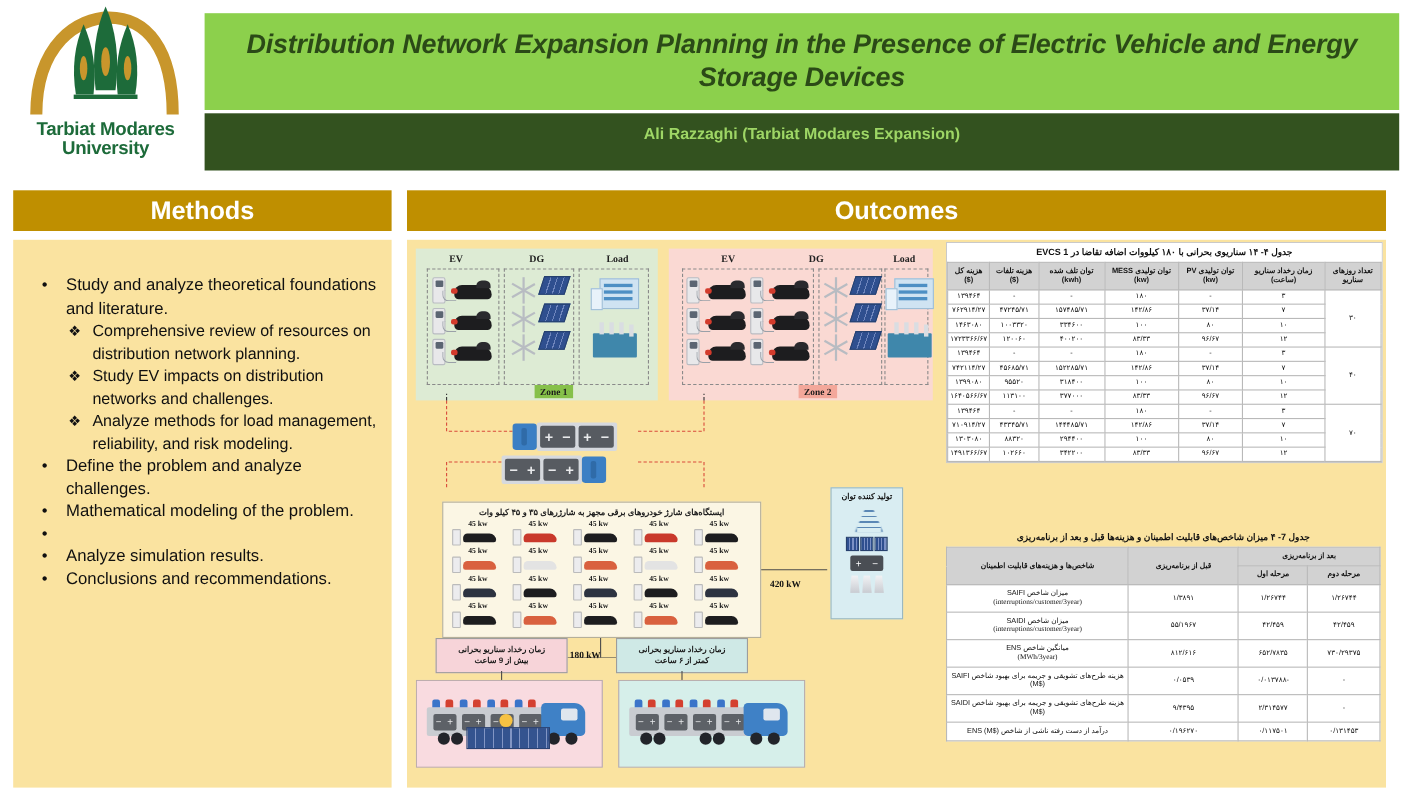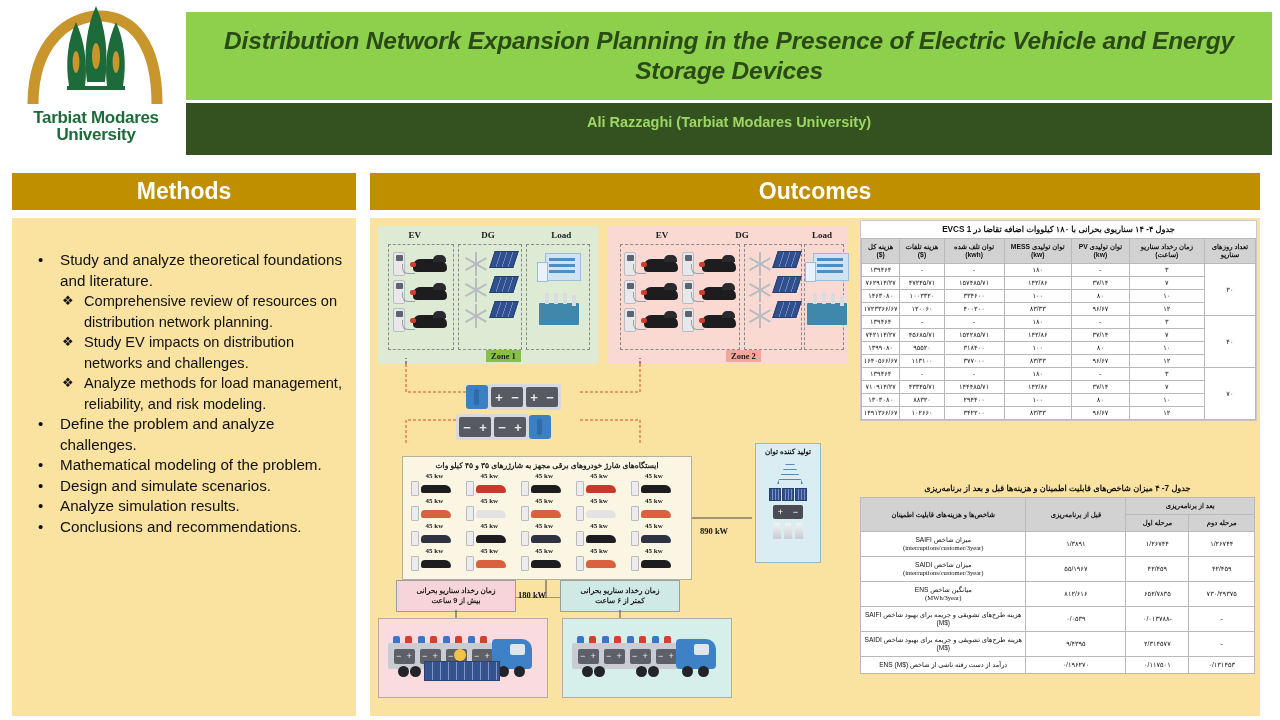--- a/index.html
+++ b/index.html
@@ -215,21 +215,21 @@
       <span>Tarbiat Modares</span>
       <span class="l2">University</span>
     </div>
   </div>
 
   <div id="title-bar">
     <div id="title-text">Distribution Network Expansion Planning in the Presence of Electric Vehicle and Energy Storage Devices</div>
   </div>
 
   <div id="author-bar">
-    <div id="author-text">Ali Razzaghi (Tarbiat Modares University)</div>
+    <div id="author-text">Ali Razzaghi (Tarbiat Modares Expansion)</div>
   </div>
 </div>
 
 <div class="sect-head" id="head-methods">
   <span>Methods</span>
 </div>
 <div class="sect-head" id="head-outcomes">
   <span>Outcomes</span>
 </div>
 
@@ -254,21 +254,20 @@
       <div class="m-l1">
         <div class="bul">•</div>
         <div class="txt">Define the problem and analyze challenges.</div>
       </div>
       <div class="m-l1">
         <div class="bul">•</div>
         <div class="txt">Mathematical modeling of the problem.</div>
       </div>
       <div class="m-l1">
         <div class="bul">•</div>
-        <div class="txt">Design and simulate scenarios.</div>
       </div>
       <div class="m-l1">
         <div class="bul">•</div>
         <div class="txt">Analyze simulation results.</div>
       </div>
       <div class="m-l1">
         <div class="bul">•</div>
         <div class="txt">Conclusions and recommendations.</div>
       </div>
     </div>
@@ -628,21 +627,21 @@
 
     <svg style="position:absolute;left:0;top:230px;width:485px;height:150px;">
       <g stroke="#4a4a4a" stroke-width="1" fill="none">
         <path d="M322 70 L382 70"></path>
         <path d="M176 132 L176 150"></path>
         <path d="M60 150 L300 150"></path>
         <path d="M60 150 L60 136"></path>
         <path d="M300 150 L300 136"></path>
       </g>
     </svg>
-    <div class="dlabel" style="left:330px;top:308px;">890 kW</div>
+    <div class="dlabel" style="left:330px;top:308px;">420 kW</div>
     <div class="dlabel" style="left:148px;top:372px;">180 kW</div>
 
     <div class="cbox" id="cbox-left">
       <div>زمان رخداد سناریو بحرانی</div>
       <div>بیش از 9 ساعت</div>
     </div>
     <div class="cbox" id="cbox-right">
       <div>زمان رخداد سناریو بحرانی</div>
       <div>کمتر از ۶ ساعت</div>
     </div>

